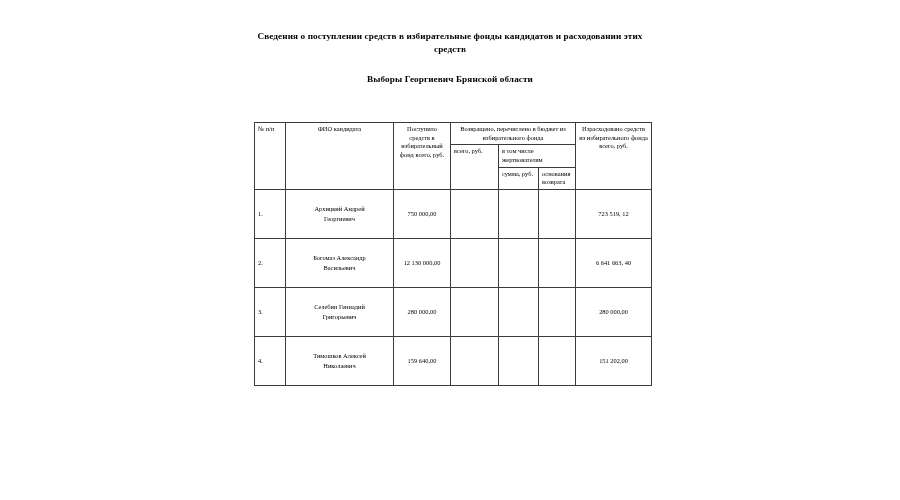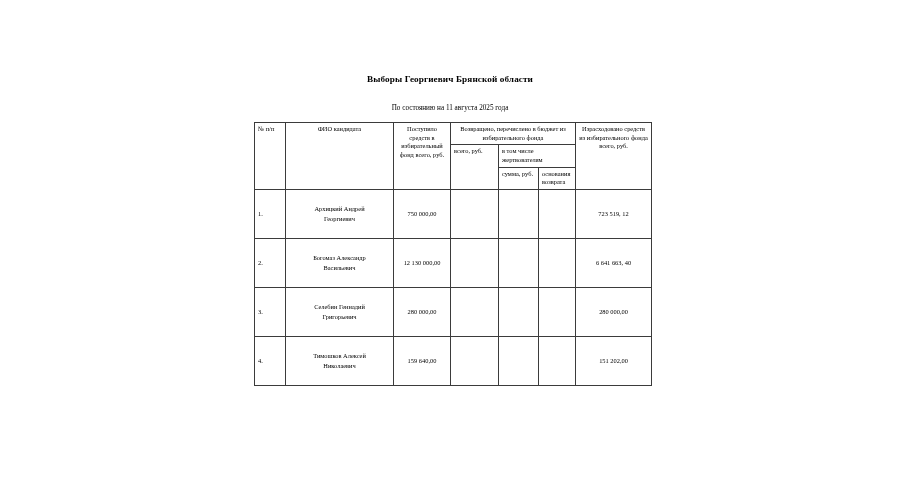--- a/index.html
+++ b/index.html
@@ -122,28 +122,28 @@
   .nowrap-name {
     display: block;
     line-height: 1.5;
   }
 </style>
 </head>
 <body>
 
 <div class="page">
 
+  <div class="title-block">
+    <div class="doc-title">Сведения о поступлении средств в избирательные фонды кандидатов и расходовании этих средств</div>
+  </div>
 
   <div class="subtitle-block">
     <div class="doc-subtitle">Выборы Георгиевич Брянской области</div>
   </div>
 
-  <div class="date-block">
-    <div class="doc-date">По состоянию на 11 августа 2025 года</div>
-  </div>
 
   <div class="table-wrap">
     <table class="report">
       <colgroup>
         <col class="c-num">
         <col class="c-fio">
         <col class="c-income">
         <col class="c-ret-all">
         <col class="c-sum">
         <col class="c-reason">

